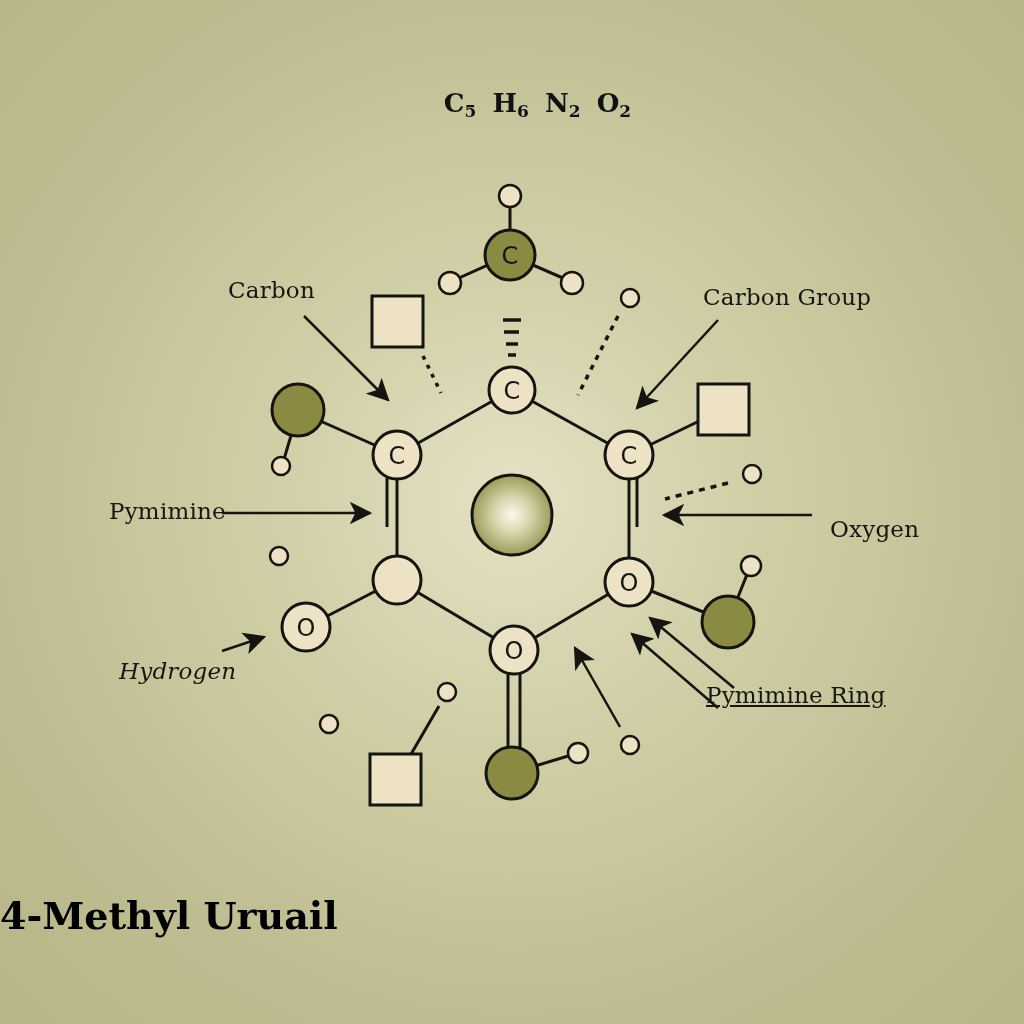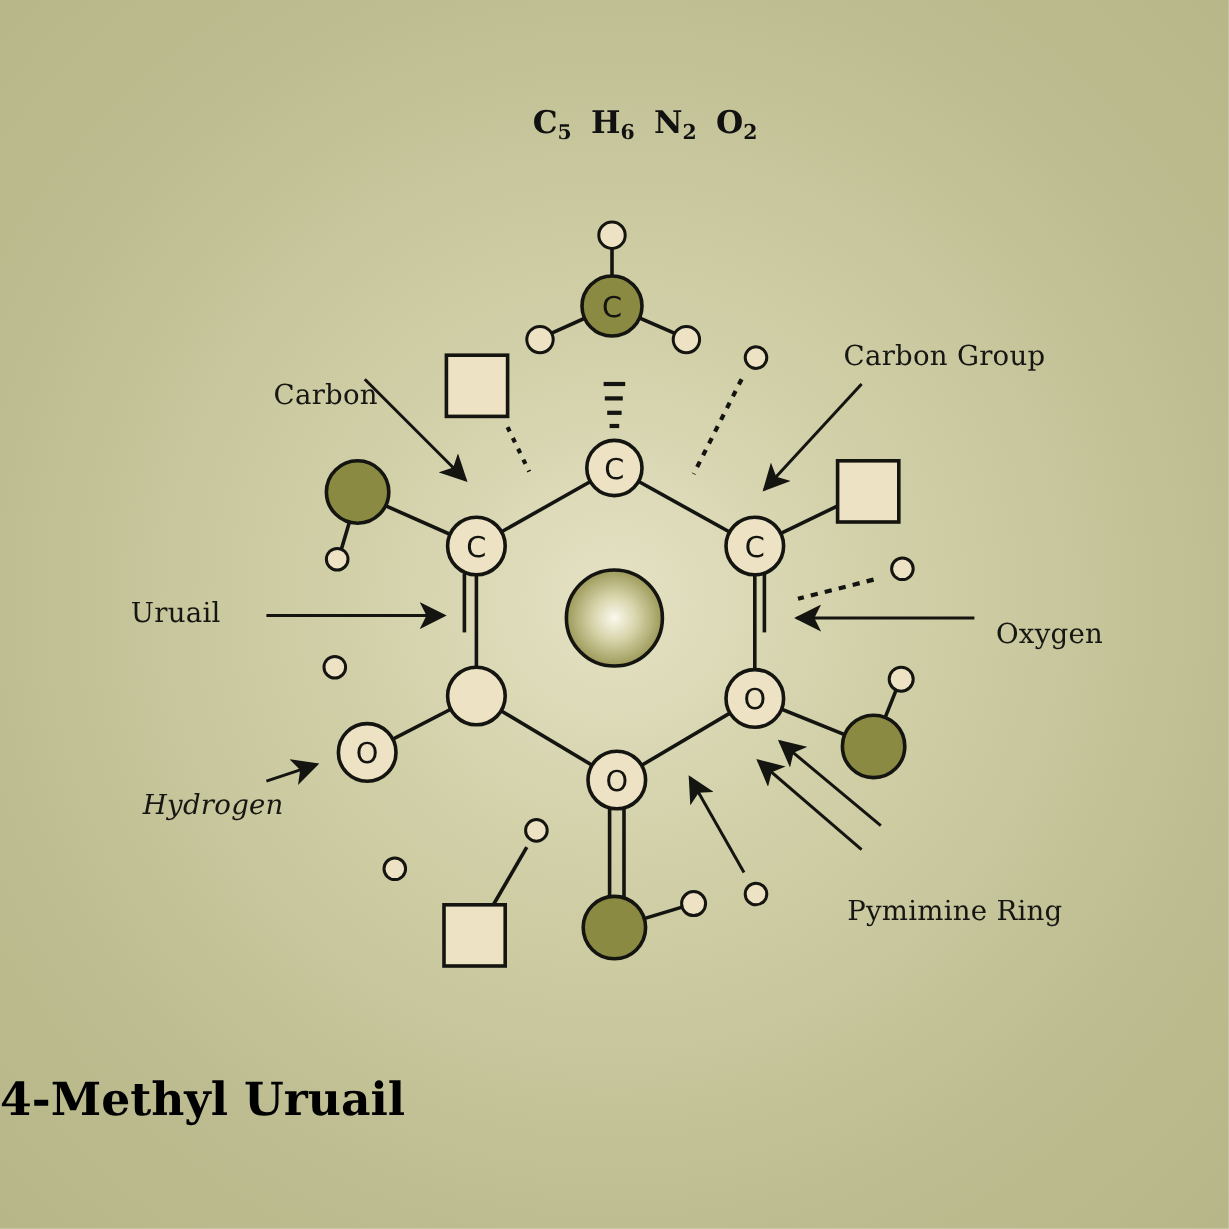--- a/index.html
+++ b/index.html
@@ -147,20 +147,20 @@
   </svg>
 </div>
 
 <div class="formula">
   <span class="el">C</span><sub>5</sub>
   <span class="el">H</span><sub>6</sub>
   <span class="el">N</span><sub>2</sub>
   <span class="el">O</span><sub>2</sub>
 </div>
 
-<div class="label" style="left:228px; top:277px;margin-top:40px;">Carbon</div>
+<div class="label" style="left:228px; top:277px;">Carbon</div>
 <div class="label" style="left:703px; top:284px;">Carbon Group</div>
-<div class="label" style="left:109px; top:498px;">Uruail</div>
+<div class="label" style="left:109px; top:498px;">Pymimine</div>
 <div class="label" style="left:830px; top:516px;">Oxygen</div>
 <div class="label" style="left:119px; top:658px;font-style:italic;">Hydrogen</div>
-<div class="label" style="left:706px; top:747px;">Pymimine Ring</div>
+<div class="label" style="left:706px; top:682px;text-decoration:underline;">Pymimine Ring</div>
 
 <div class="title">4-Methyl Uruail</div>
 
 </body></html>

